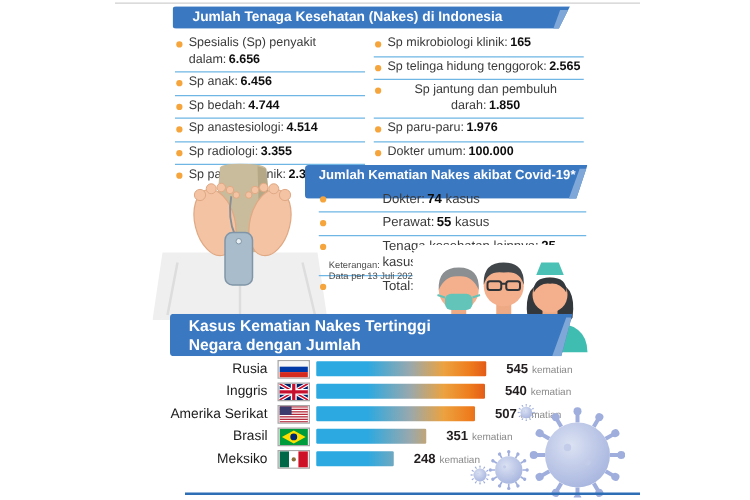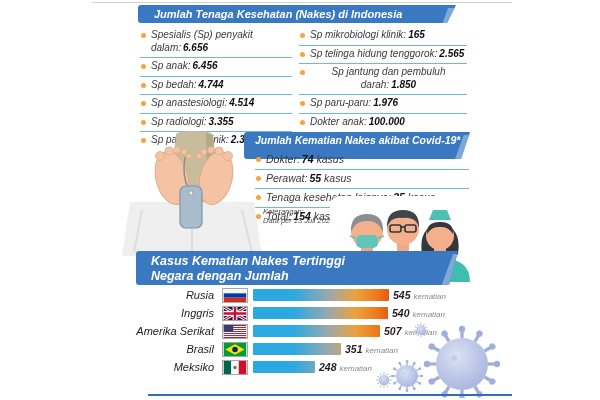--- a/index.html
+++ b/index.html
@@ -1,19 +1,19 @@
 <!DOCTYPE html>
 <html><head>
 <meta charset="utf-8">
 <style>
   * { margin:0; padding:0; box-sizing:border-box; }
   html,body { background:#ffffff; }
   .canvas {
     position:relative; width:600px; height:400px; background:#ffffff;
-    font-family:"Liberation Sans", sans-serif; overflow:hidden; color:#222;font-style:italic;
+    font-family:"Liberation Sans", sans-serif; overflow:hidden; color:#222;
   }
   .top-line { position:absolute; left:92px; top:2px; width:420px; height:1px; background:#cfcfcf; }
   .bottom-line { position:absolute; left:148px; top:394px; width:364px; height:2px; background:#2d6eb5; }
 
   .banner {
     position:absolute; background:#3b78c2; color:#fff; font-weight:bold;
     clip-path: polygon(0 0, 100% 0, calc(100% - 9px) 100%, 0 100%);
     border-radius:3px 0 0 3px;
   }
   .banner .tail { position:absolute; right:-5px; top:3px; bottom:-2px; width:16px; background:#7fa8d8; transform:skewX(-20deg); z-index:-1; }
@@ -24,34 +24,34 @@
   .stat-col { position:absolute; }
   .col-left { left:140px; top:27px; width:152px; }
   .col-right { left:299px; top:27px; width:168px;text-align:center; }
   .stat-item { display:flex; align-items:flex-start; padding:2px 0 3px 0; border-bottom:1.5px solid #6fb6e4; }
   .stat-item.last { border-bottom:none; }
   .bullet { flex:0 0 5px; width:5px; height:5px; border-radius:50%; background:#f5a53c; margin:4px 5px 0 1px; }
   .stat-text { font-size:10px; line-height:12.5px; color:#3a3a3a; }
   .stat-text b { color:#0d0d0d; margin-left:2px; }
 
   .deaths-list { position:absolute; left:255px; top:151px; width:214px; }
-  .deaths-list .stat-text { font-size:10.5px; line-height:13px; }
+  .deaths-list .stat-text { font-size:10.5px; line-height:13px;margin-left:40px; }
   .note { position:absolute; left:263px; top:207px; font-size:7.5px; line-height:9px; color:#4e4e4e; }
 
   .chart { position:absolute; left:100px; top:286px; width:395px; }
   .bar-row { display:flex; align-items:center; height:18px; }
   .country { width:122px; text-align:right; font-size:11px; color:#1c1c1c; padding-right:8px; white-space:nowrap; }
   .flag { flex:0 0 26px; width:26px; height:15px; margin-right:5px; }
   .flag svg { display:block; width:26px; height:15px; border:0.5px solid #a8a8a8; }
   .bar {
     height:12px; border-radius:1px;
     background-image:linear-gradient(90deg,#2ba9e0 0%,#2ba9e0 30%,#98a8ae 55%,#eca23f 75%,#ee7d1e 90%,#e35a17 100%);
     background-size:136px 12px; background-repeat:no-repeat;
   }
-  .val { margin-left:4px; font-size:10.5px; font-weight:bold; color:#231f20; white-space:nowrap; }
+  .val { margin-left:16px; font-size:10.5px; font-weight:bold; color:#231f20; white-space:nowrap; }
   .unit { font-size:8px; font-weight:normal; color:#8a8a8a; margin-left:3px; }
 
   .illus { position:absolute; }
   .corpse { left:122px; top:130px; width:140px; height:126px; }
   .staff { left:330px; top:196px; width:142px; height:86px; }
   .viruses { left:375px; top:318px; width:125px; height:80px; }
 </style>
 </head>
 <body>
 
@@ -102,21 +102,21 @@
     <div class="stat-item">
       <span class="bullet"></span>
       <div class="stat-text"><span>Sp jantung dan pembuluh darah:</span><b>1.850</b></div>
     </div>
     <div class="stat-item">
       <span class="bullet"></span>
       <div class="stat-text"><span>Sp paru-paru:</span><b>1.976</b></div>
     </div>
     <div class="stat-item last">
       <span class="bullet"></span>
-      <div class="stat-text"><span>Dokter anak:</span><b>100.000</b></div>
+      <div class="stat-text"><span>Dokter umum:</span><b>100.000</b></div>
     </div>
   </div>
 
   <svg class="illus corpse" viewBox="0 0 140 126">
     <path d="M54,4 Q56,1 70,1 Q90,1 91,5 L97,72 L48,72 Z" fill="#c9bc9c"></path>
     <path d="M84,3 L91,5 L97,72 L86,72 Z" fill="#b5a886"></path>
     <path d="M8,72 L132,72 L140,126 L0,126 Z" fill="#efefef"></path>
     <path d="M20,80 L12,122 M120,80 L130,122 M70,76 L70,124" stroke="#dddddd" stroke-width="2" fill="none"></path>
     <g>
       <ellipse cx="50" cy="48" rx="16" ry="27" transform="rotate(-14 50 48)" fill="#f3c3a4" stroke="#e0a983" stroke-width="1"></ellipse>

